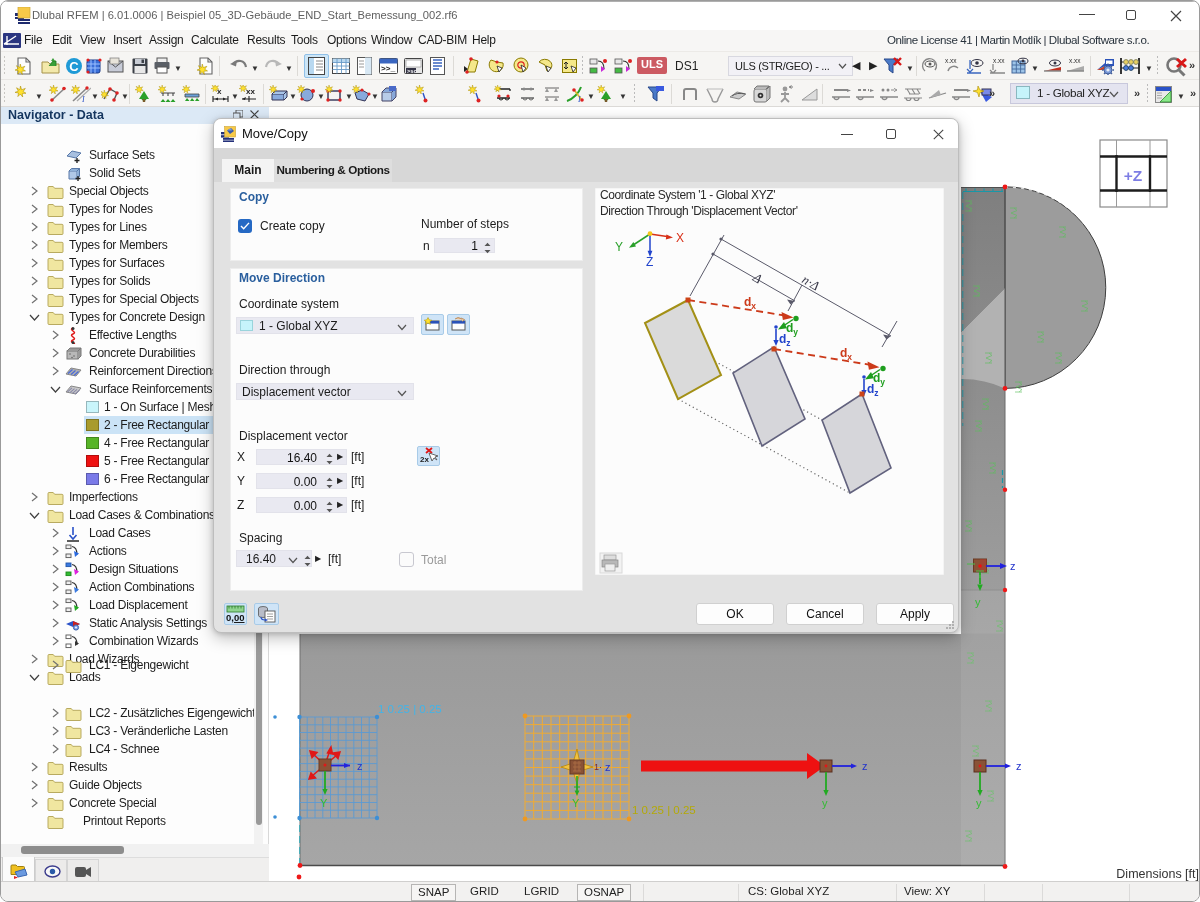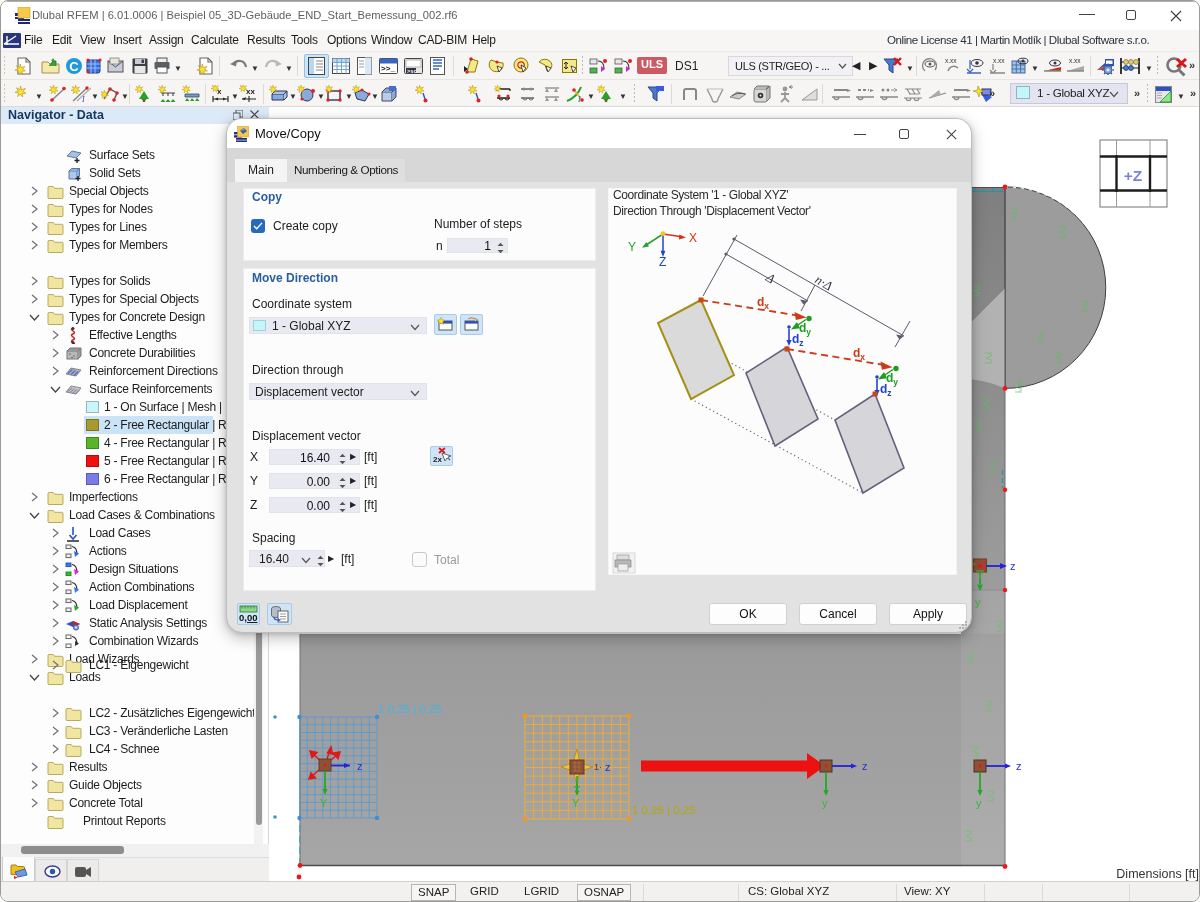--- a/index.html
+++ b/index.html
@@ -19,25 +19,25 @@
 #nav{position:absolute;left:0;top:106px;width:268px;height:774px;background:#fdfdfd;border-right:1px solid #d8d8d8;}
 #navcap{position:absolute;left:0;top:0;width:268px;height:17px;background:#dce9f6;}
 #navcap b{position:absolute;left:7px;top:1px;font-size:12.5px;color:#15365f;}
 .trow{position:absolute;left:0;width:268px;height:18px;font-size:12px;color:#1c1c1c;}
 .trow .tx{position:absolute;top:2px;white-space:nowrap;letter-spacing:-0.25px;}
 .trow svg{position:absolute;}
 #statusbar{position:absolute;left:0;top:880px;width:1200px;height:22px;background:#f2f1f0;border-top:1px solid #d0cfce;font-size:11.5px;color:#222;}
 #statusbar .sb{position:absolute;top:2px;height:17px;border:1px solid #b6b5b4;background:#f6f5f4;padding:1px 6px 0 6px;}
 #statusbar .st{position:absolute;top:3px;}
 #statusbar .sv{position:absolute;top:2px;width:1px;height:18px;background:#dbdad9;}
-#dlg{position:absolute;left:225px;top:117px;width:746px;height:515px;background:#e2e2e2;border-radius:16px;box-shadow:0 5px 16px rgba(0,0,0,0.25), 0 1px 5px rgba(0,0,0,0.16);overflow:hidden;border:1px solid #bdbdbd;}
+#dlg{position:absolute;left:212px;top:117px;width:746px;height:515px;background:#e2e2e2;border-radius:8px;box-shadow:0 5px 16px rgba(0,0,0,0.25), 0 1px 5px rgba(0,0,0,0.16);overflow:hidden;border:1px solid #bdbdbd;}
 #dlgtitle{position:absolute;left:0;top:0;width:746px;height:29px;background:#fff;}
 #dlgtitle .t{position:absolute;left:28px;top:7px;font-size:13px;color:#111;}
 #dlgtabs{position:absolute;left:0;top:29px;width:746px;height:34px;background:#d7d7d7;}
-.tab{position:absolute;top:11px;height:23px;font-size:12px;color:#1a1a1a;padding:4px 0 0 0;text-align:center;white-space:nowrap;}
+.tab{position:absolute;top:11px;height:23px;font-size:12px;color:#1a1a1a;padding:4px 0 0 0;text-align:center;white-space:nowrap;font-weight:bold;}
 .grp{position:absolute;background:#fcfcfc;border:1px solid #ededed;}
 .bluehead{position:absolute;font-size:12px;font-weight:bold;color:#2a5f9e;}
 .lbl{position:absolute;font-size:12px;color:#1c1c1c;white-space:nowrap;}
 .glbl{position:absolute;font-size:12px;color:#9a9a9a;white-space:nowrap;}
 .field{position:absolute;background:#e9e9f1;border:1px solid #e2e2ea;font-size:12px;color:#111;}
 .spin{position:absolute;width:9px;height:12px;}
 .rarr{position:absolute;font-size:8px;color:#222;}
 .btn{position:absolute;background:#fdfdfd;border:1px solid #d0d0d0;border-radius:3px;font-size:12px;color:#111;text-align:center;}
 .sbtn{position:absolute;width:24px;height:22px;background:#cfe4f7;border:1px solid #a8cbe8;border-radius:2px;}
 </style></head><body>
@@ -600,20 +600,29 @@
       </div>
       <div class="trow" style="top:129px">
         <svg style="left:29px;top:4px" width="9" height="10" viewBox="0 0 9 10">
           <path d="M2,1 L7,5 L2,9" fill="none" stroke="#707070" stroke-width="1.2"></path>
         </svg>
         <svg style="left:46px;top:1px" width="17" height="17" viewBox="0 0 17 17">
           <path d="M1,4.5 a1,1 0 0 1 1,-1 h4.2 l1.5,1.8 h7.3 a1,1 0 0 1 1,1 v8.2 a1,1 0 0 1 -1,1 h-13 a1,1 0 0 1 -1,-1 z" fill="#f0e6a0" stroke="#b1a254" stroke-width="0.9"></path>
         </svg>
         <span class="tx" style="left:68px">Types for Members</span>
       </div>
+      <div class="trow" style="top:147px">
+        <svg style="left:29px;top:4px" width="9" height="10" viewBox="0 0 9 10">
+          <path d="M2,1 L7,5 L2,9" fill="none" stroke="#707070" stroke-width="1.2"></path>
+        </svg>
+        <svg style="left:46px;top:1px" width="17" height="17" viewBox="0 0 17 17">
+          <path d="M1,4.5 a1,1 0 0 1 1,-1 h4.2 l1.5,1.8 h7.3 a1,1 0 0 1 1,1 v8.2 a1,1 0 0 1 -1,1 h-13 a1,1 0 0 1 -1,-1 z" fill="#f0e6a0" stroke="#b1a254" stroke-width="0.9"></path>
+        </svg>
+        <span class="tx" style="left:68px">Types for Surfaces</span>
+      </div>
       <div class="trow" style="top:165px">
         <svg style="left:29px;top:4px" width="9" height="10" viewBox="0 0 9 10">
           <path d="M2,1 L7,5 L2,9" fill="none" stroke="#707070" stroke-width="1.2"></path>
         </svg>
         <svg style="left:46px;top:1px" width="17" height="17" viewBox="0 0 17 17">
           <path d="M1,4.5 a1,1 0 0 1 1,-1 h4.2 l1.5,1.8 h7.3 a1,1 0 0 1 1,1 v8.2 a1,1 0 0 1 -1,1 h-13 a1,1 0 0 1 -1,-1 z" fill="#f0e6a0" stroke="#b1a254" stroke-width="0.9"></path>
         </svg>
         <span class="tx" style="left:68px">Types for Solids</span>
       </div>
       <div class="trow" style="top:183px">
@@ -871,21 +880,21 @@
         </svg>
         <span class="tx" style="left:68px">Guide Objects</span>
       </div>
       <div class="trow" style="top:687px">
         <svg style="left:29px;top:4px" width="9" height="10" viewBox="0 0 9 10">
           <path d="M2,1 L7,5 L2,9" fill="none" stroke="#707070" stroke-width="1.2"></path>
         </svg>
         <svg style="left:46px;top:1px" width="17" height="17" viewBox="0 0 17 17">
           <path d="M1,4.5 a1,1 0 0 1 1,-1 h4.2 l1.5,1.8 h7.3 a1,1 0 0 1 1,1 v8.2 a1,1 0 0 1 -1,1 h-13 a1,1 0 0 1 -1,-1 z" fill="#f0e6a0" stroke="#b1a254" stroke-width="0.9"></path>
         </svg>
-        <span class="tx" style="left:68px">Concrete Total</span>
+        <span class="tx" style="left:68px">Concrete Special</span>
       </div>
       <div class="trow" style="top:705px">
         <svg style="left:46px;top:1px" width="17" height="17" viewBox="0 0 17 17">
           <path d="M1,4.5 a1,1 0 0 1 1,-1 h4.2 l1.5,1.8 h7.3 a1,1 0 0 1 1,1 v8.2 a1,1 0 0 1 -1,1 h-13 a1,1 0 0 1 -1,-1 z" fill="#f0e6a0" stroke="#b1a254" stroke-width="0.9"></path>
         </svg>
         <span class="tx" style="left:82px">Printout Reports</span>
       </div>
       <span style="position:absolute;left:253px;top:15px;width:9px;height:722px;background:#f2f2f2"></span>
       <span style="position:absolute;left:255px;top:520px;width:6px;height:198px;background:#9a9a9a;border-radius:3px"></span>
       <span style="position:absolute;left:0;top:737px;width:268px;height:13px;background:#f1f1f1"></span>

